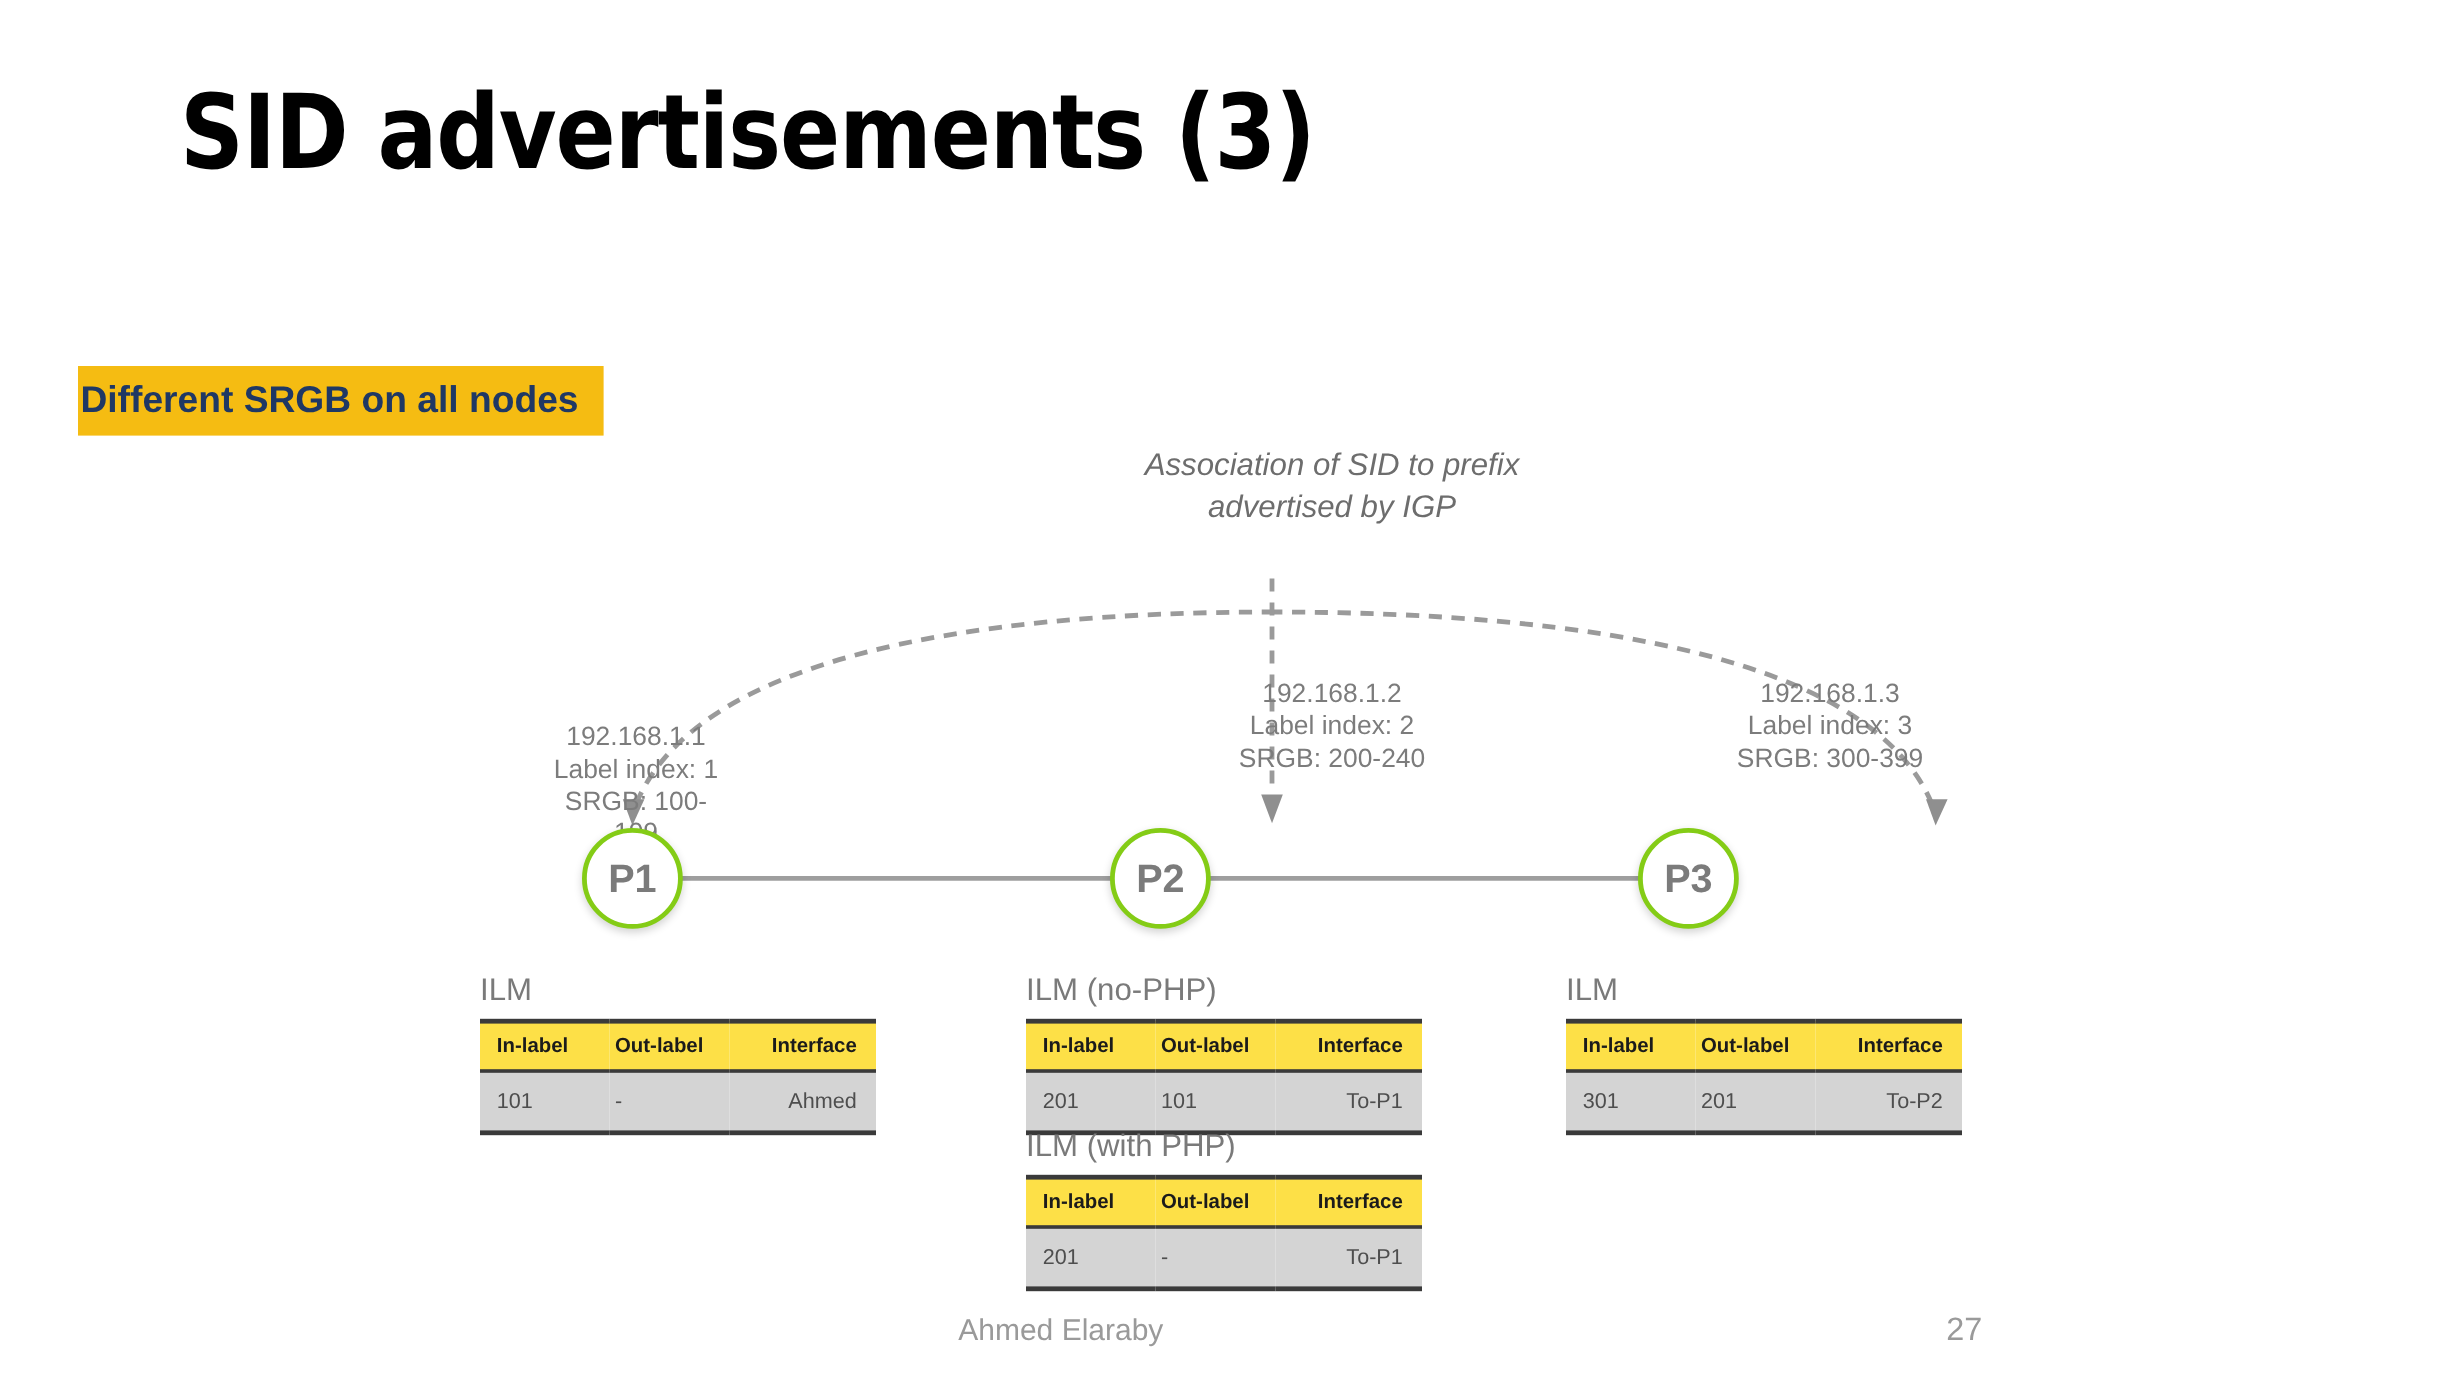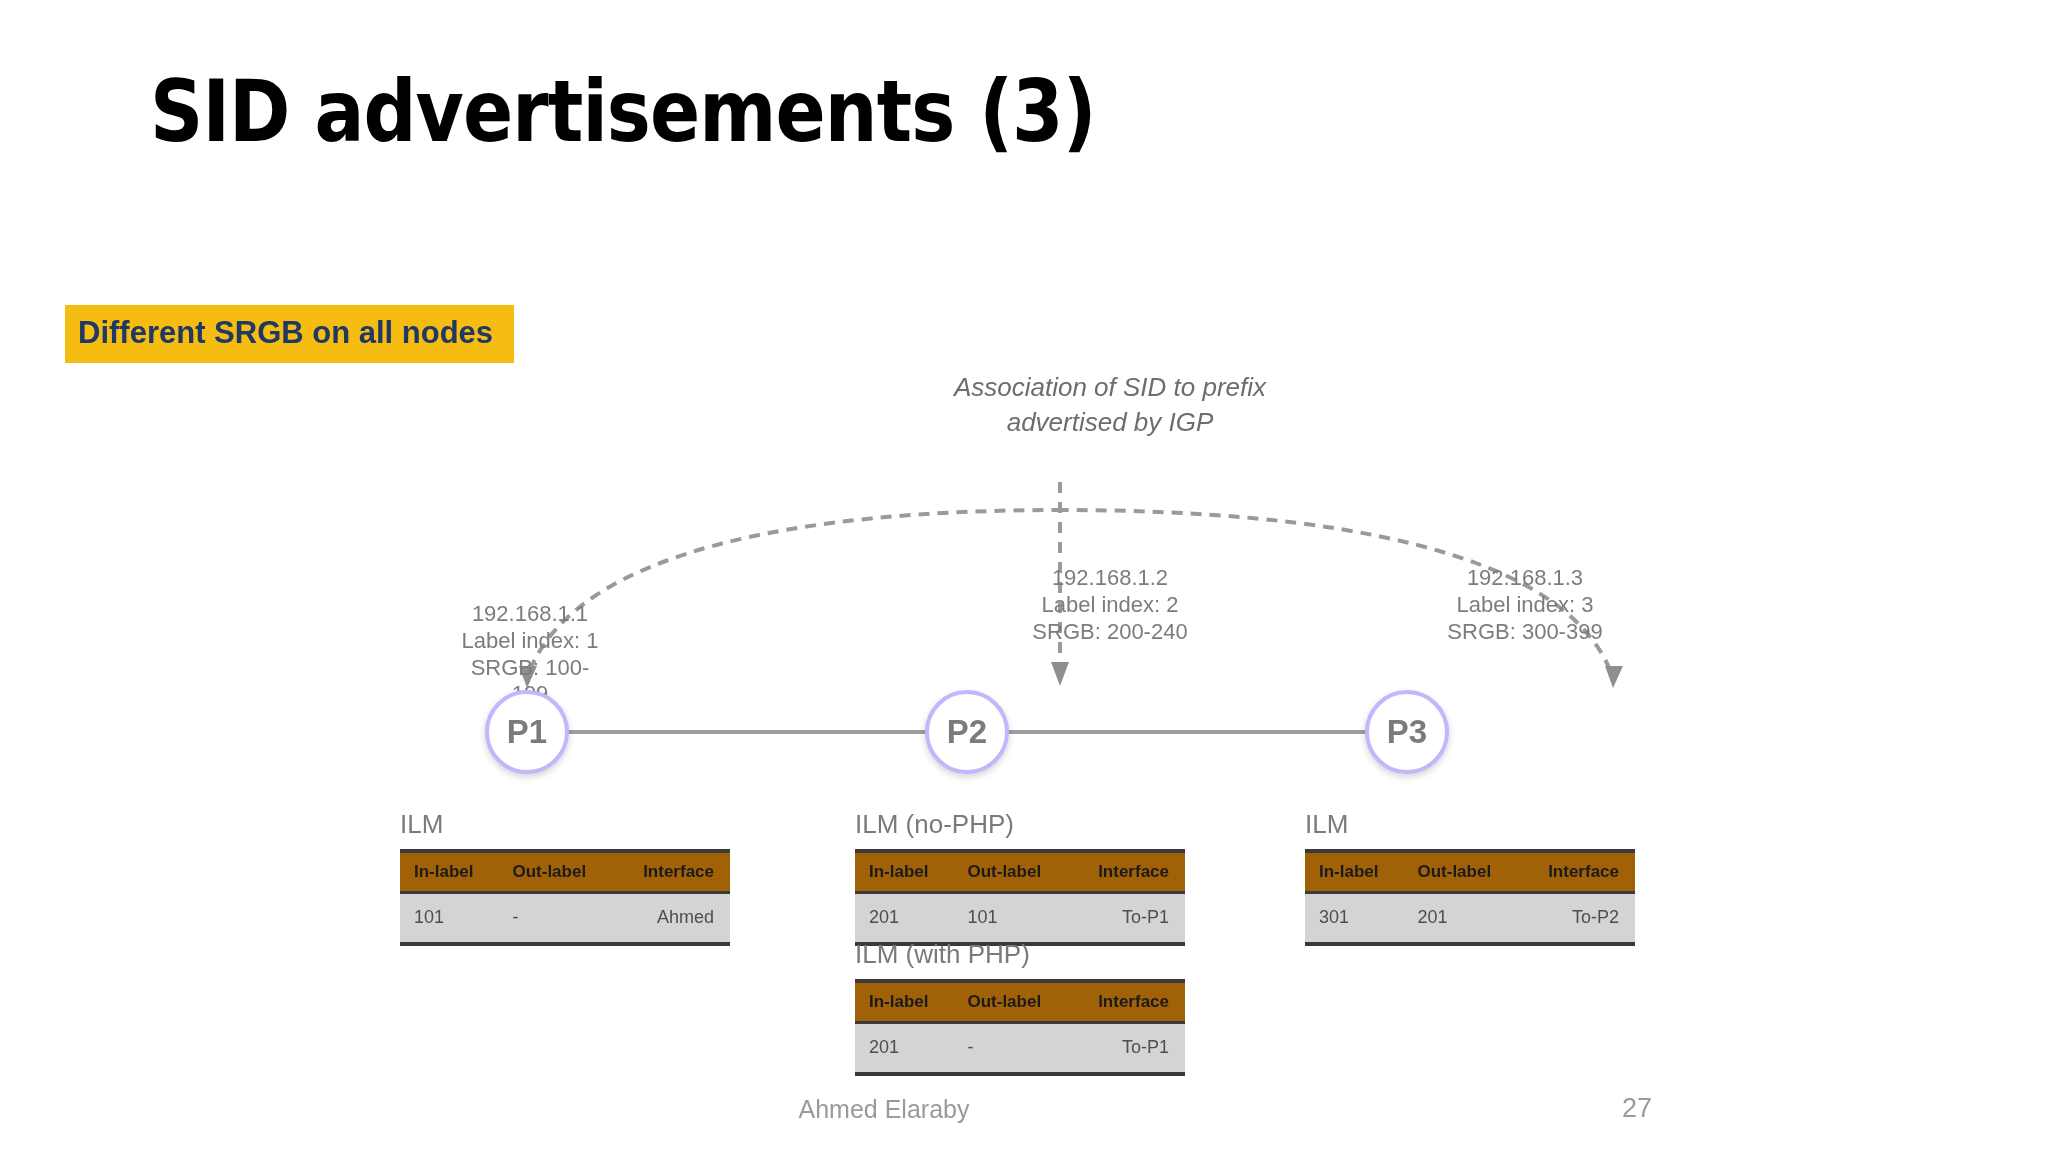--- a/index.html
+++ b/index.html
@@ -37,21 +37,21 @@
 
   
   #subtitle-badge {
     position: absolute;
     left: 65px;
     top: 305px;
     background: #f5bc12;
     color: #1f3864;
     font-size: 31px;
     font-weight: 700;
-    padding: 11px 21px 13px 13px;
+    padding: 11px 21px 13px 2px;
     line-height: 1.1;
     white-space: nowrap;
     text-align: right;
   }
 
   
   #diagram {
     position: absolute;
     left: 380px;
     top: 370px;
@@ -90,21 +90,21 @@
   }
   .node-info.n1 { left: 60px;  top: 195px; width: 180px; margin-top: 36px; }
   .node-info.n2 { left: 590px; top: 195px; width: 280px; }
   .node-info.n3 { left: 1000px; top: 195px; width: 290px; }
 
   .node-circle {
     position: absolute;
     width: 84px;
     height: 84px;
     border-radius: 50%;
-    border: 4px solid #c4b5fd;
+    border: 4px solid #84cc16;
     background: #ffffff;
     box-shadow: 0 3px 7px rgba(0,0,0,0.18);
     display: flex;
     align-items: center;
     justify-content: center;
     font-size: 33px;
     font-weight: 600;
     color: #7b7b7b;
     box-sizing: border-box;
   }
@@ -127,21 +127,21 @@
     white-space: nowrap;
   }
   table.ilm-table {
     border-collapse: collapse;
     width: 100%;
     table-layout: fixed;
     border-top: 4px solid #3a3a3a;
     border-bottom: 4px solid #3a3a3a;
   }
   table.ilm-table thead tr {
-    background: #a16207;
+    background: #fde047;
   }
   table.ilm-table thead th {
     font-size: 17px;
     font-weight: 700;
     color: #1b1b1b;
     padding: 9px 4px 9px 4px;
     border-bottom: 3px solid #3a3a3a;
     text-align: center;
   }
   table.ilm-table thead th.col-in   { text-align: left;  padding-left: 14px; width: 32%; }

